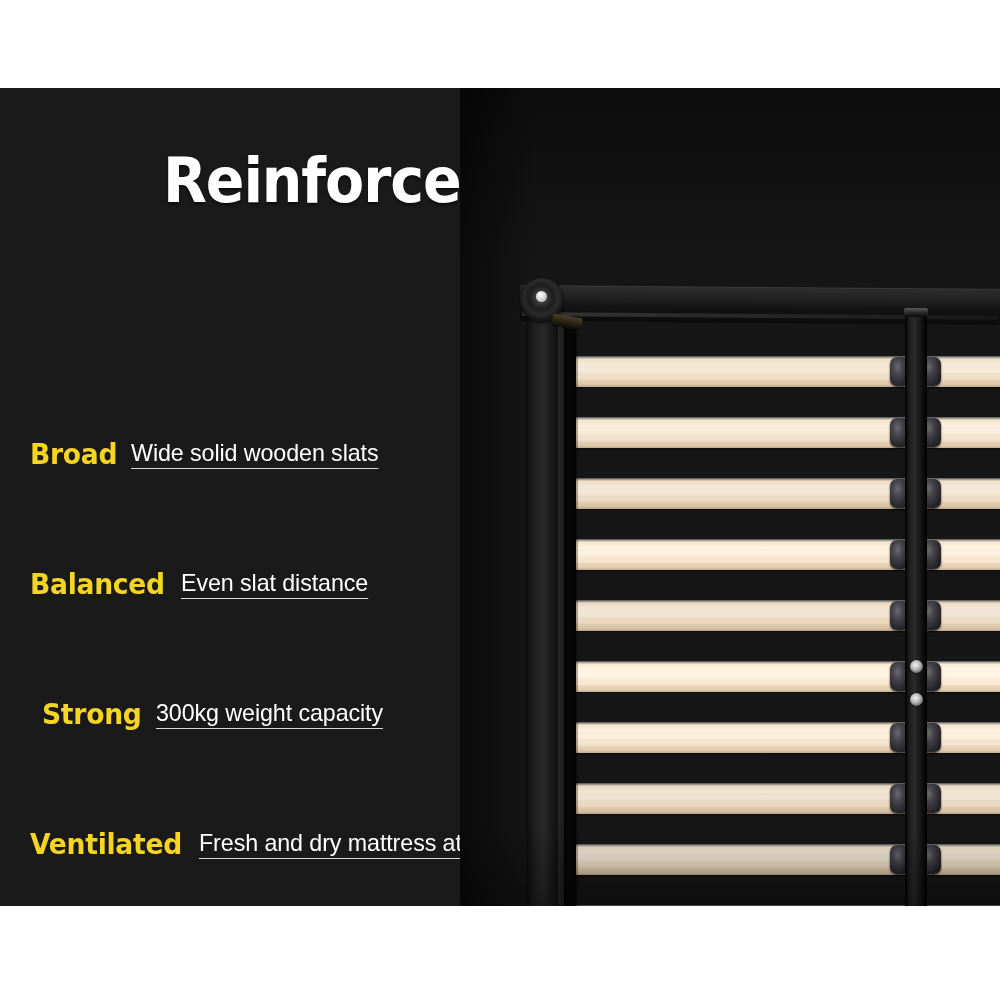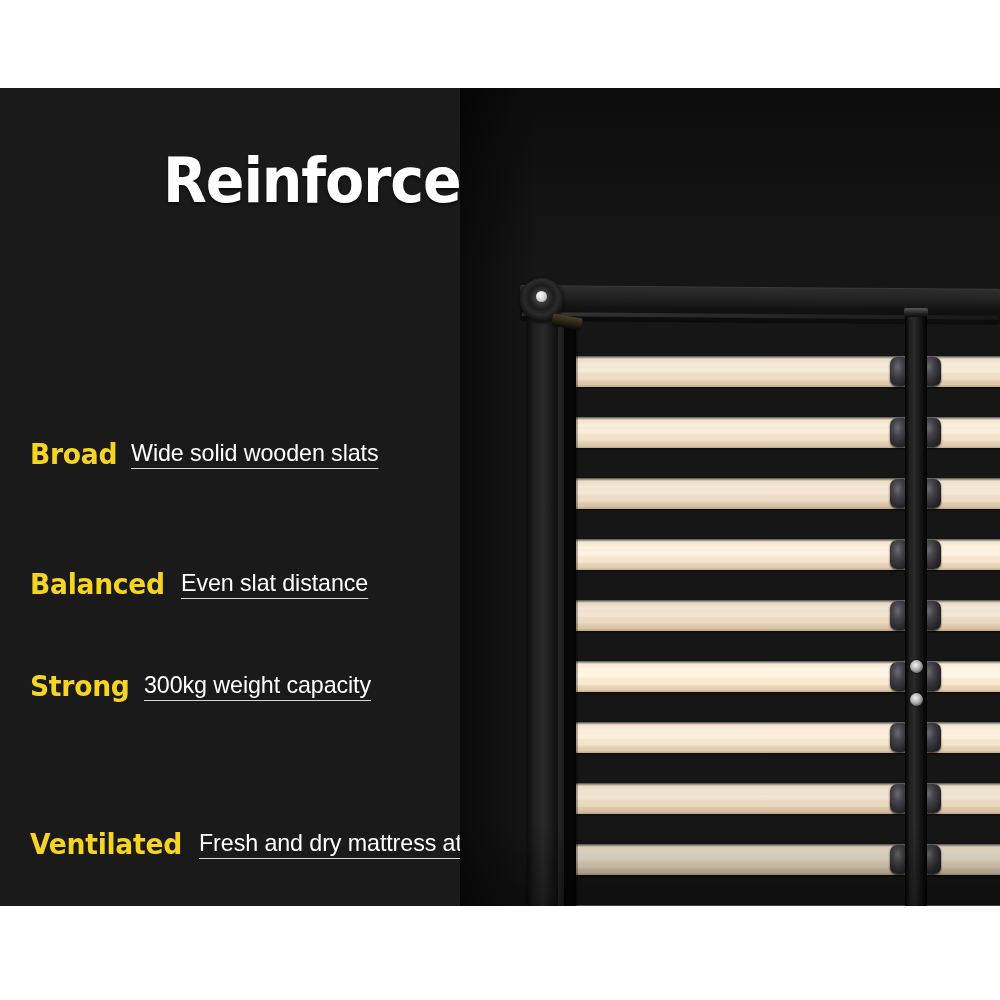--- a/index.html
+++ b/index.html
@@ -69,21 +69,21 @@
     letter-spacing:-0.1px;
     margin-left:9px;
     padding-bottom:3px;
     border-bottom:1.5px solid #d8d8d8;
     transform:scaleX(0.97);
     transform-origin:left bottom;
   }
 
   #f0 { top:352px; }
   #f1 { top:482px; }
-  #f2 { top:584px; }
+  #f2 { top:612px;margin-left:12px; }
   #f3 { top:742px;justify-content:center; }
 
   
   #photo {
     position:absolute;
     left:460px; top:0px;
     width:540px; height:818px;
     overflow:hidden;
     background:#161616;
   }

